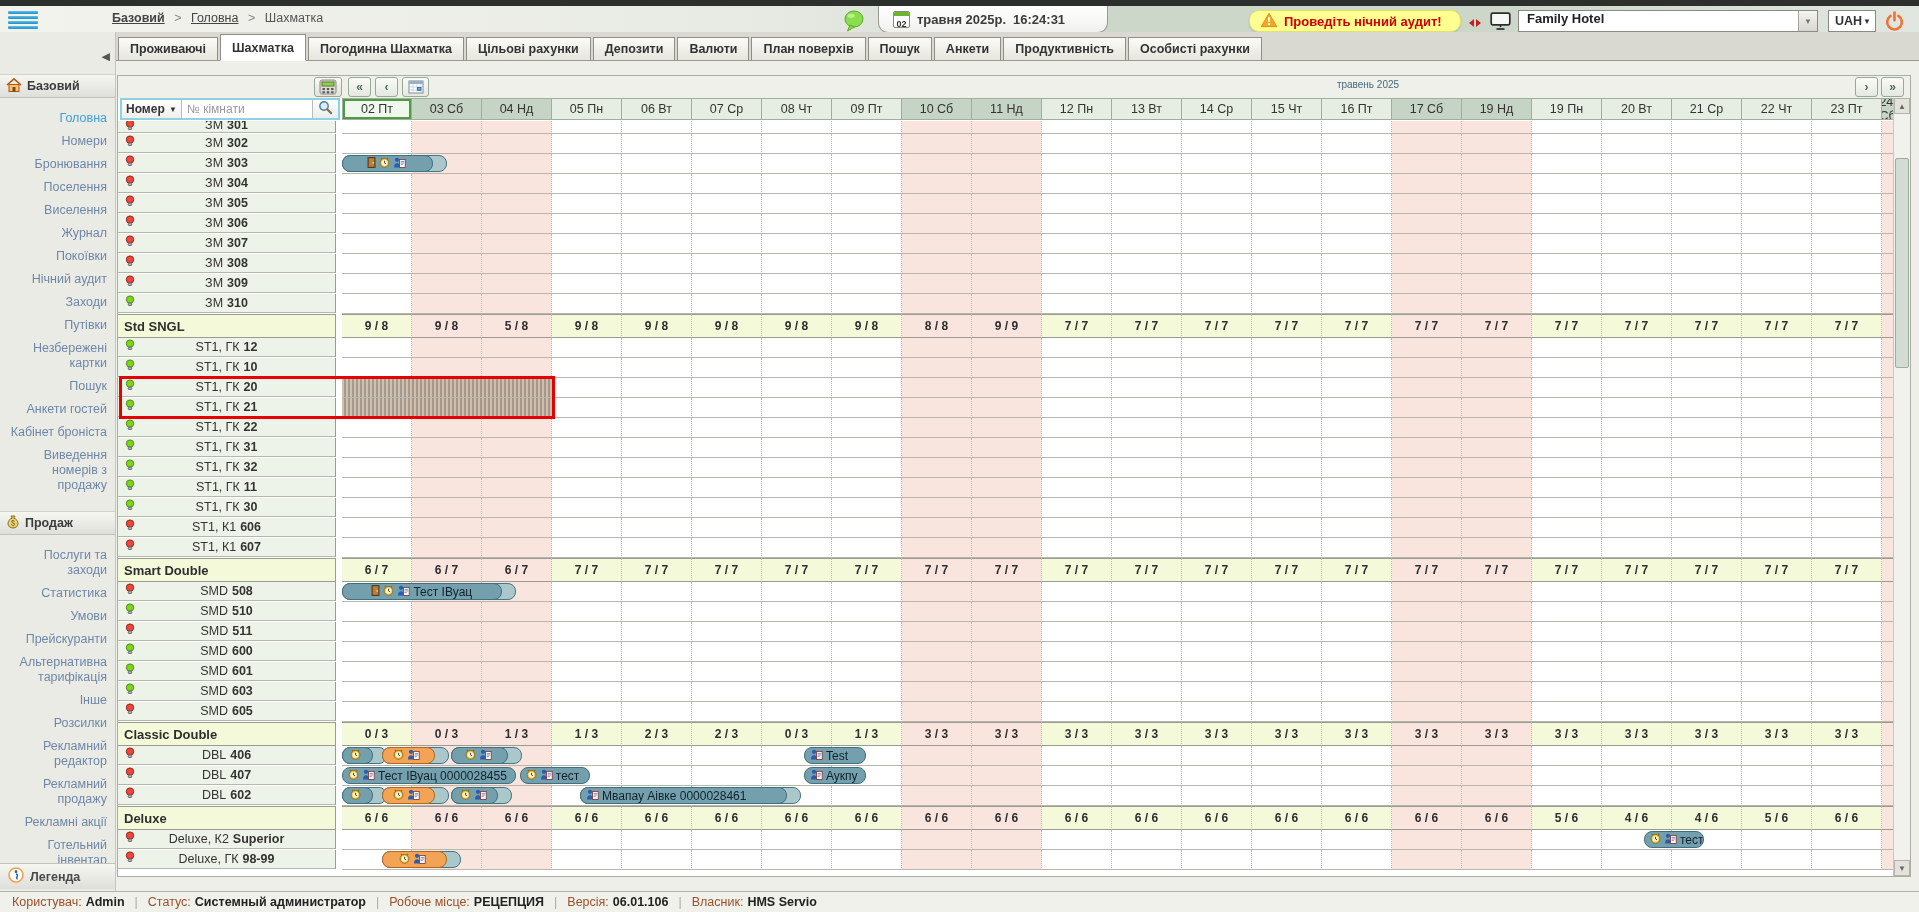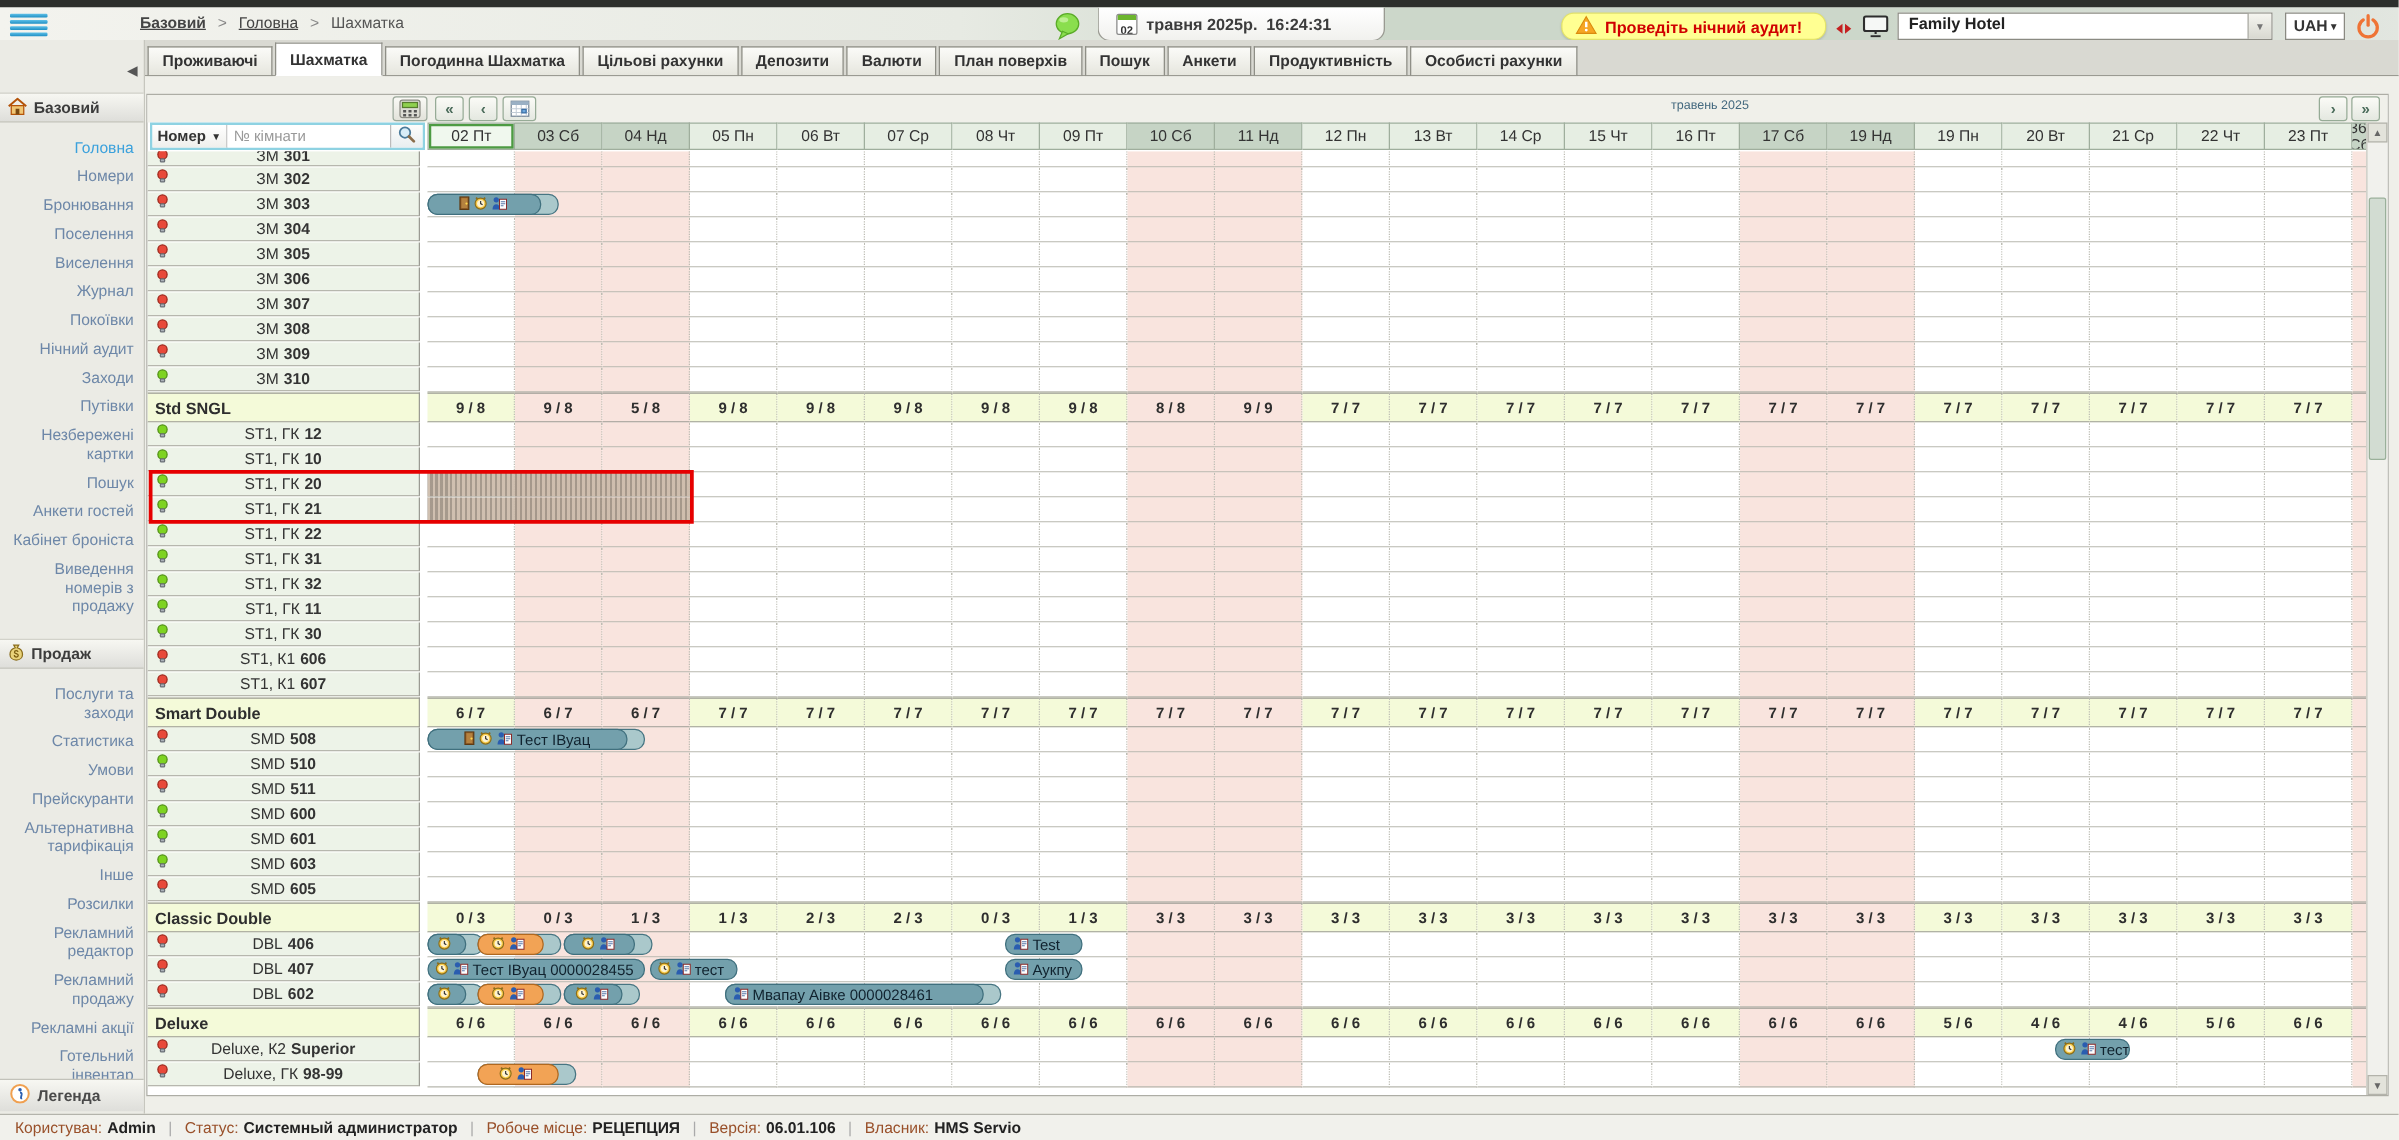--- a/index.html
+++ b/index.html
@@ -341,21 +341,21 @@
           <div class="hcell" style="left: 840px;">14 Ср</div>
           <div class="hcell" style="left: 910px;">15 Чт</div>
           <div class="hcell" style="left: 980px;">16 Пт</div>
           <div class="hcell weekend" style="left: 1050px;">17 Сб</div>
           <div class="hcell weekend" style="left: 1120px;">19 Нд</div>
           <div class="hcell" style="left: 1190px;">19 Пн</div>
           <div class="hcell" style="left: 1260px;">20 Вт</div>
           <div class="hcell" style="left: 1330px;">21 Ср</div>
           <div class="hcell" style="left: 1400px;">22 Чт</div>
           <div class="hcell" style="left: 1470px;">23 Пт</div>
-          <div class="hcell weekend" style="left: 1540px; width: 12px;">36 Сб</div>
+          <div class="hcell weekend" style="left: 1540px; width: 12px;">24 Сб</div>
         </div>
     </div>
     <div id="gbody">
         <div class="row room partial" style="height: 13px;">
           <div class="rlabel">
             <span class="bulb"><svg width="10" height="13" viewBox="0 0 10 13">
                 <circle cx="5" cy="4.6" r="3.7" fill="#e8493a" stroke="#9c2418"></circle>
                 <rect x="3.3" y="8.1" width="3.4" height="2.4" rx=".7" fill="#aab0b8" stroke="#6b7077"></rect>
               </svg></span>
             <span class="rname"><span>ЗМ</span><b>301</b></span>

